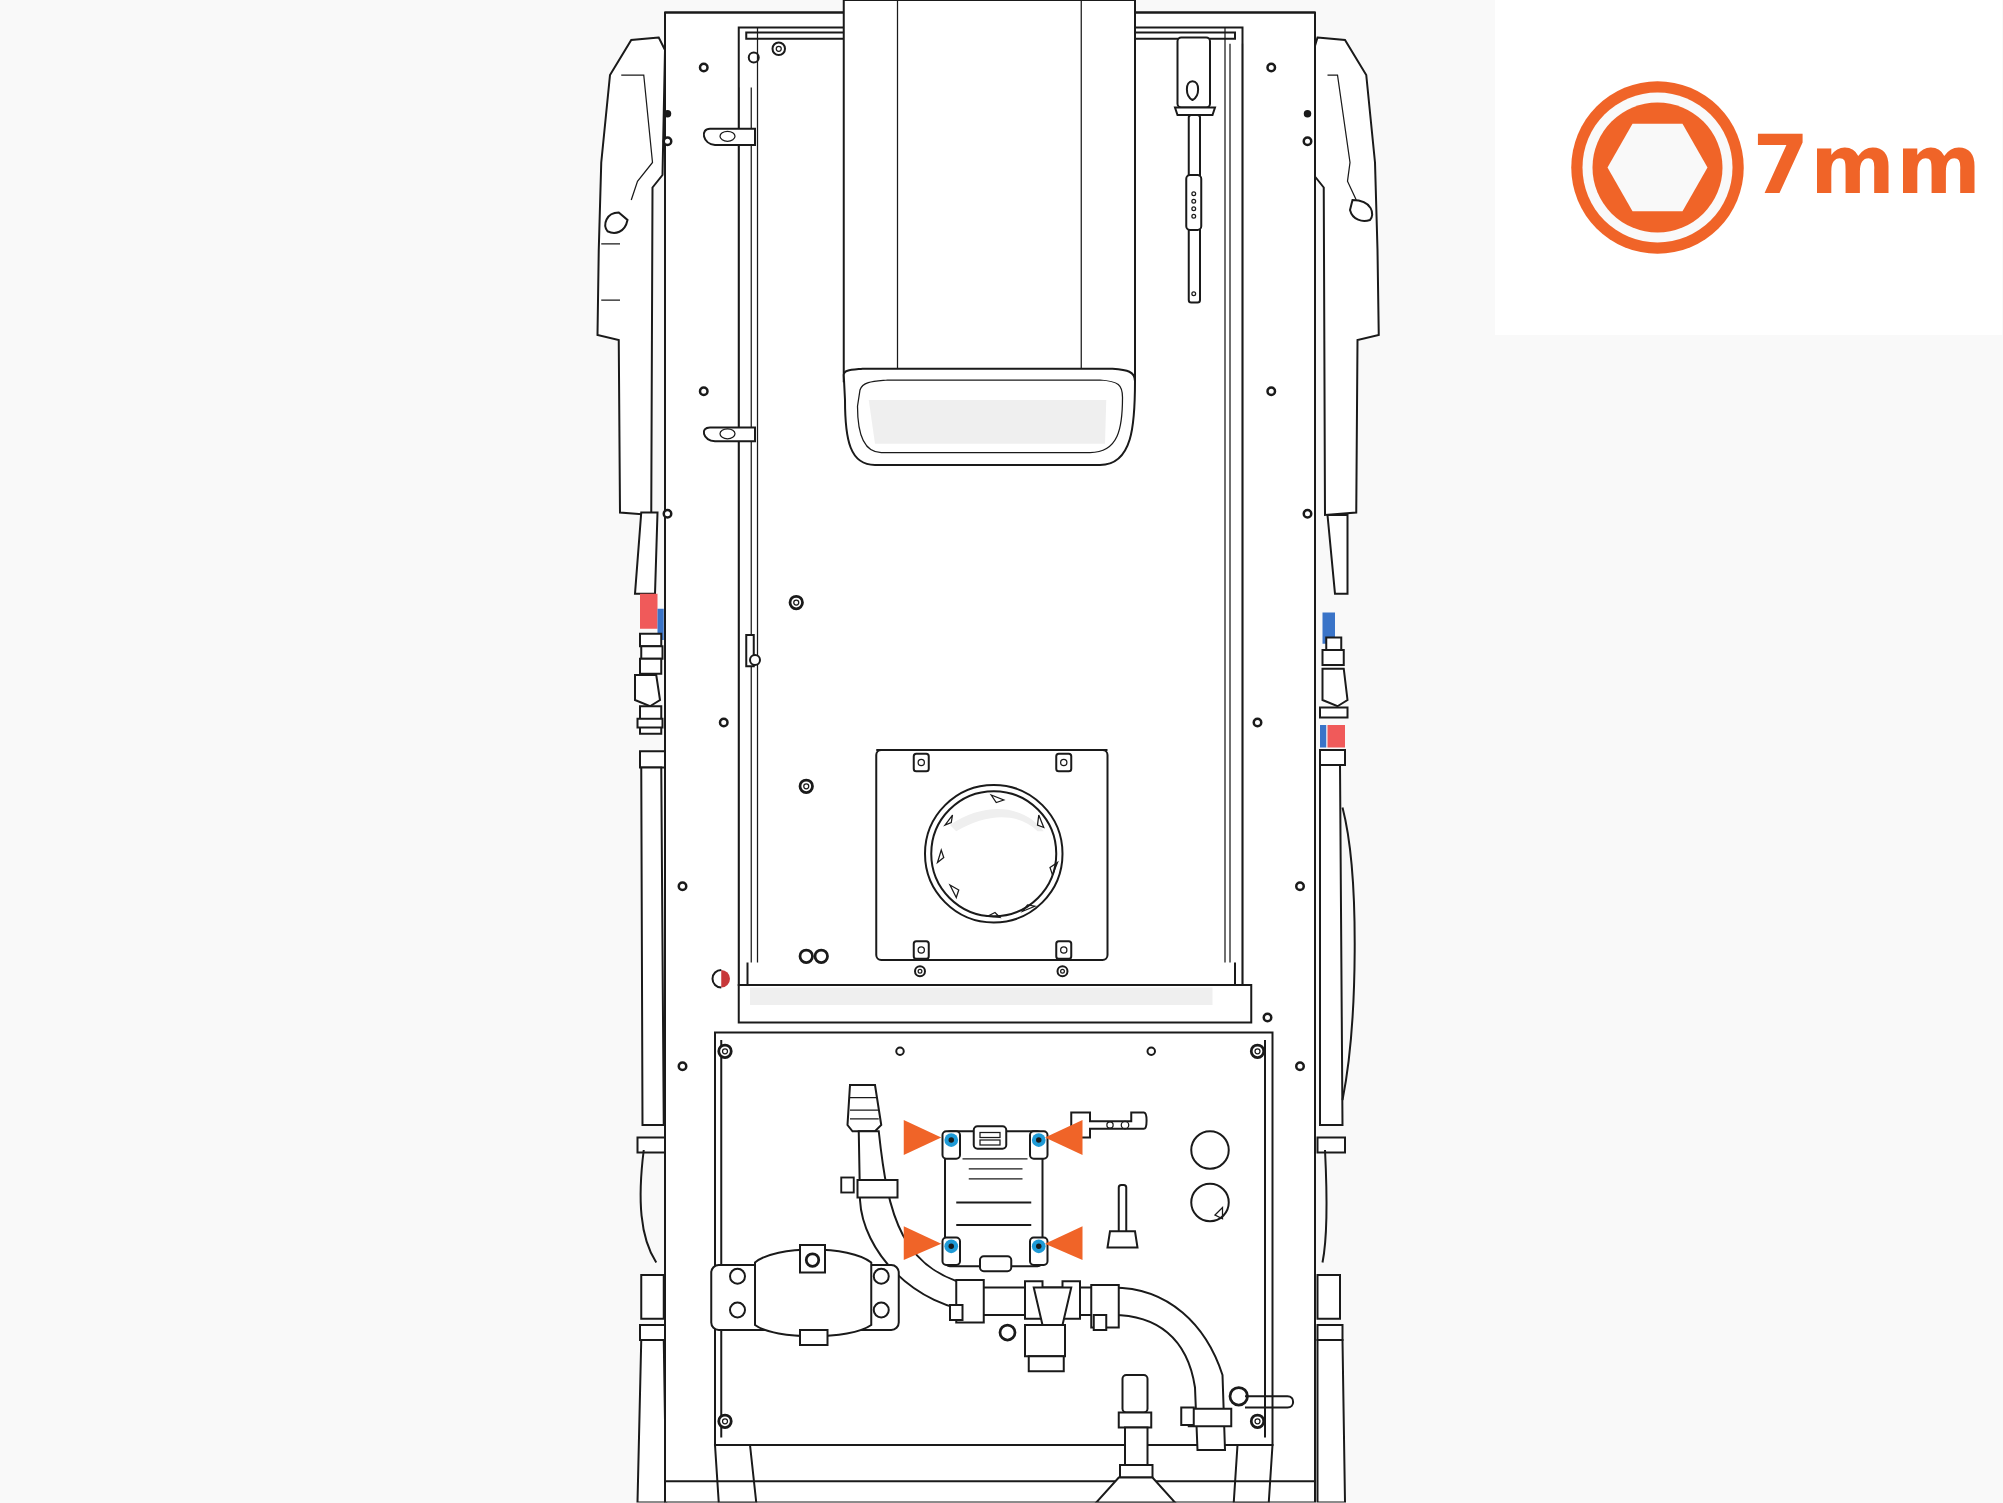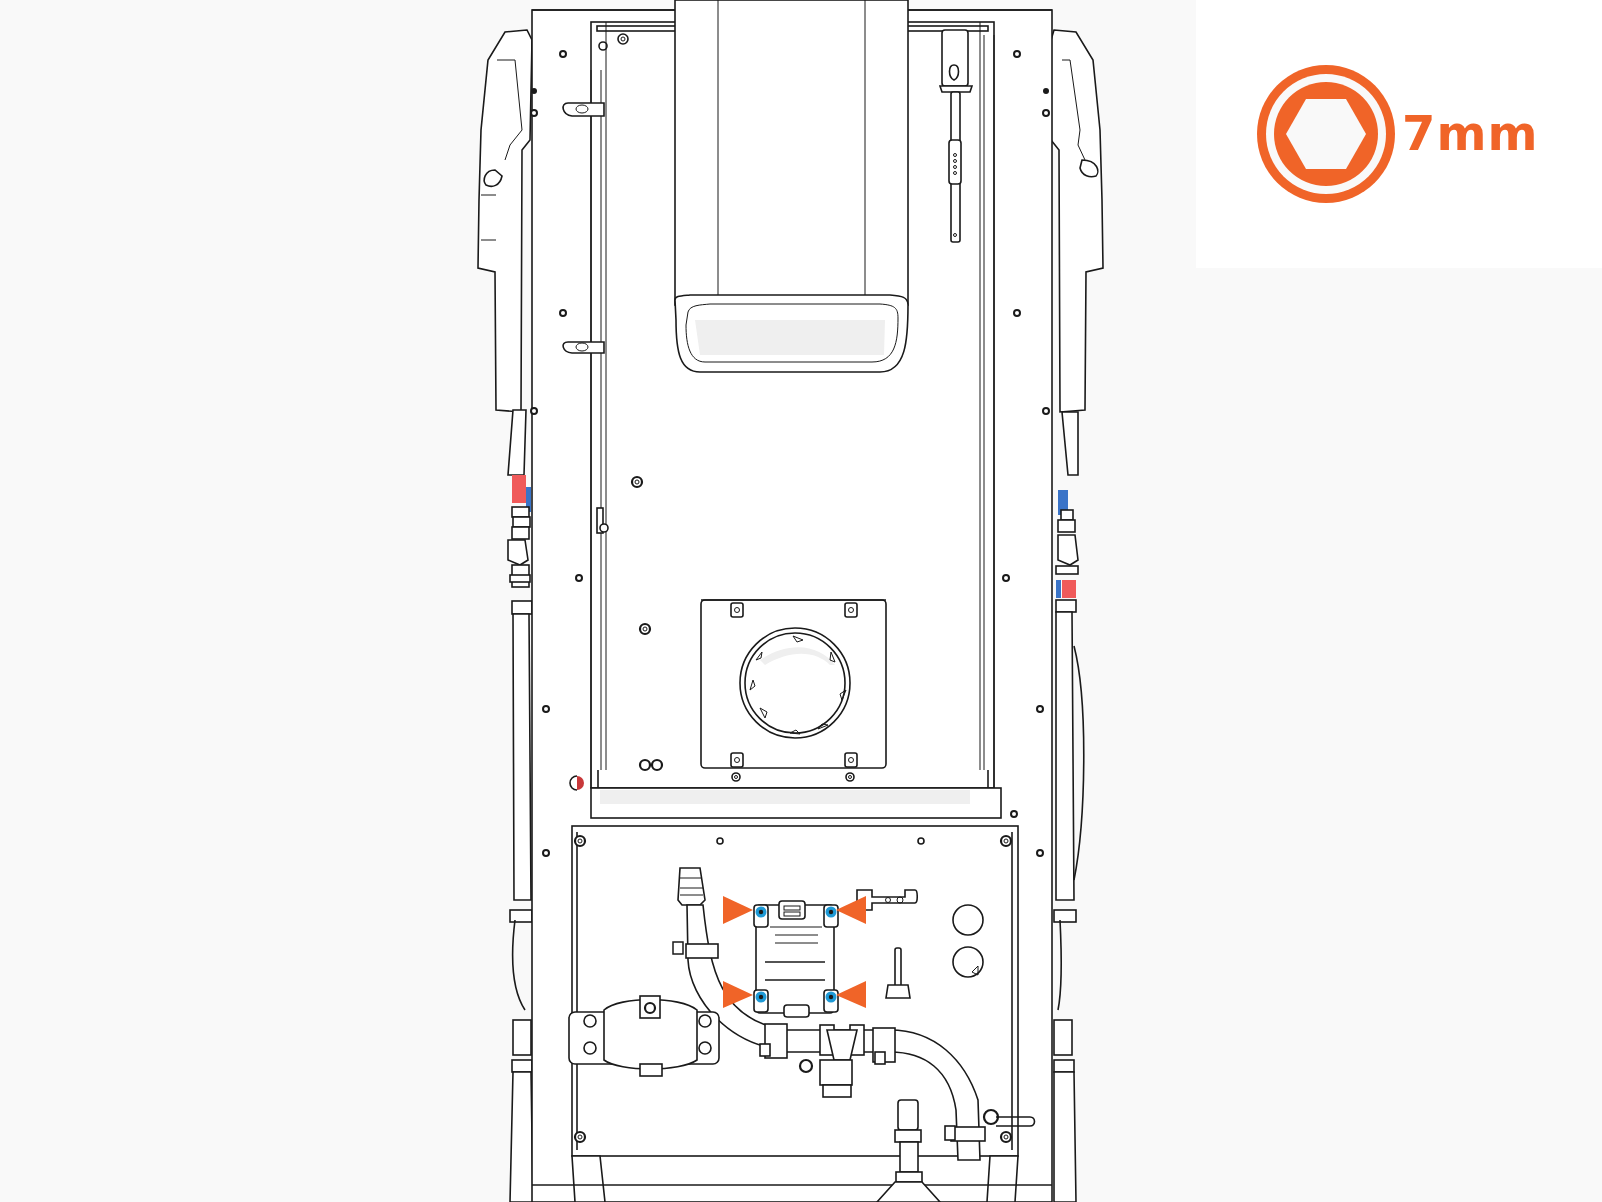--- a/index.html
+++ b/index.html
@@ -14,21 +14,21 @@
       position: absolute; left: 1196px; top: 0; width: 406px; height: 268px;
       background: #ffffff;
     }
     .tool-badge {
       position: absolute; left: 1254px; top: 62px;
       width: 144px; height: 144px;
     }
     .tool-size {
       position: absolute; left: 1402px; top: 98px;
       font-family: "DejaVu Sans", sans-serif; font-weight: bold;
-      font-size: 48px; line-height: 70px; color: #f06428; letter-spacing: 1px;
+      font-size: 65px; line-height: 70px; color: #f06428; letter-spacing: 1px;
     }
     svg .ln { fill: none; stroke: #1a1a1a; stroke-width: 1.6; }
     svg .lt { fill: none; stroke: #1a1a1a; stroke-width: 1; }
     svg .wf { fill: #ffffff; stroke: #1a1a1a; stroke-width: 1.6; }
     svg .sf { fill: #ffffff; stroke: #1a1a1a; stroke-width: 2.2; }
     svg .sh { fill: #efefef; stroke: none; }
   </style>
 </head>
 <body>
 

